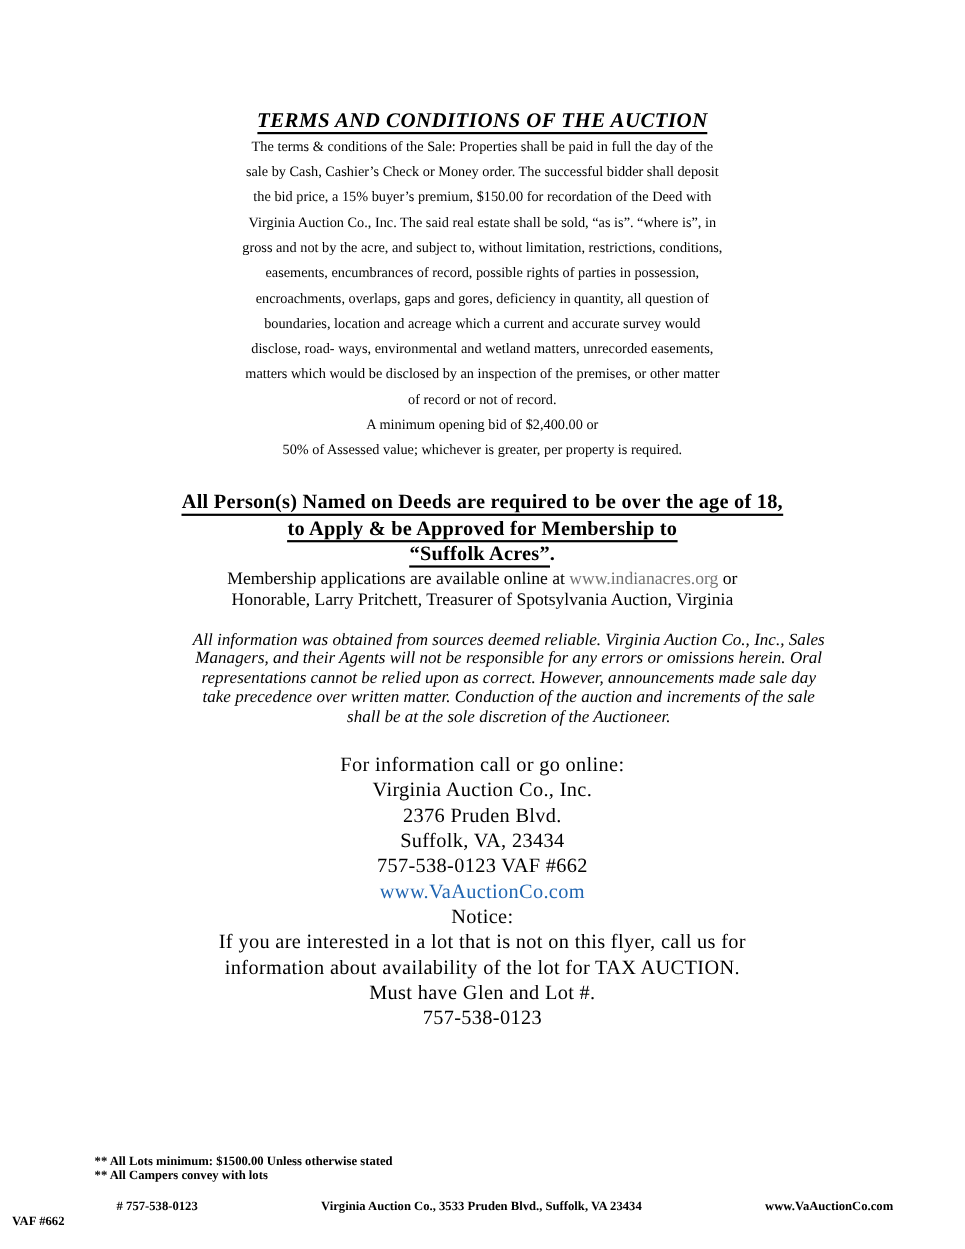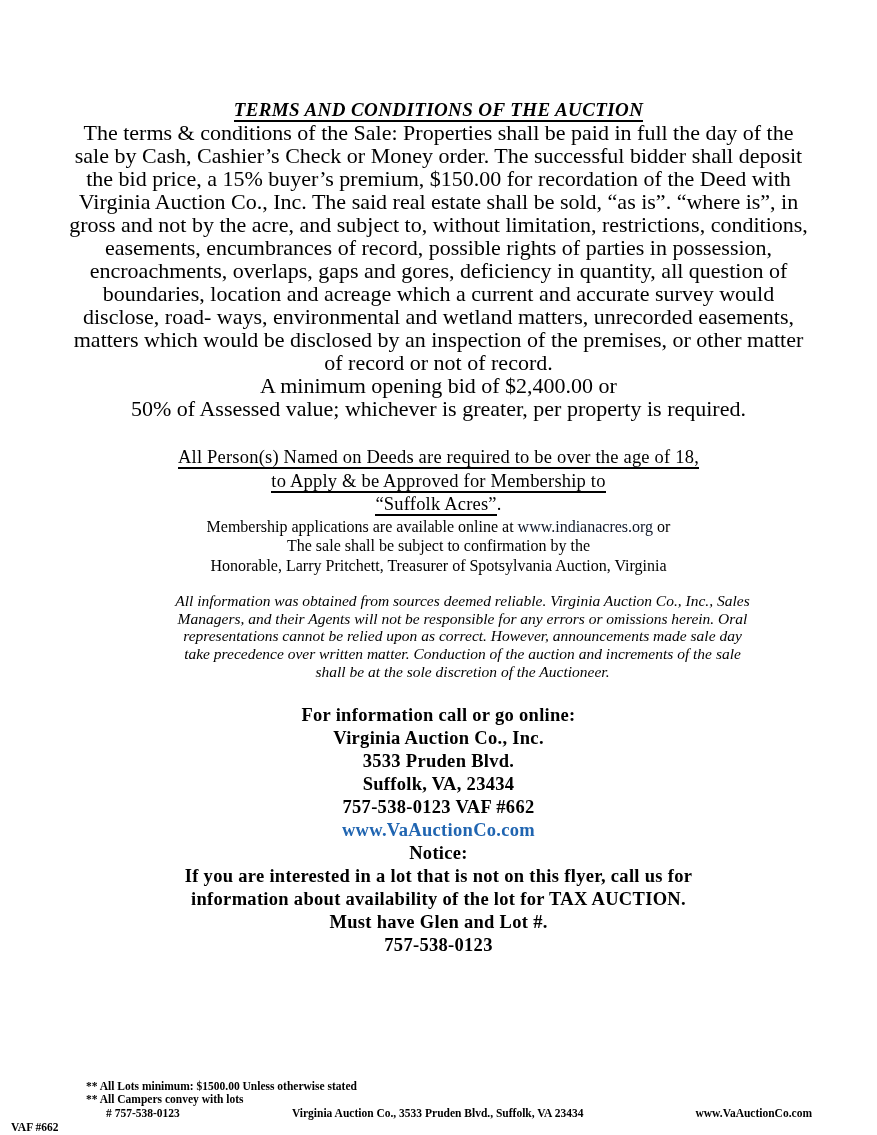--- a/index.html
+++ b/index.html
@@ -18,64 +18,64 @@
   .title {
     margin:0;
     padding-top:99px;
     font-size:19px;
     font-weight:bold;
     font-style:italic;
     letter-spacing:0.4px;
     line-height:22px;
   }
   .terms {
-    font-size:22px;
+    font-size:13px;
     line-height:23px;
   }
   .deeds {
     margin-top:26px;
     font-size:18.5px;
-    font-weight:normal;
+    font-weight:bold;
     line-height:23.5px;
     letter-spacing:0.2px;
   }
   .membership {
     font-size:16px;
     line-height:19.6px;
   }
-  .link { color:#0f172a; text-decoration:none; cursor:pointer;margin-top:30px; }
+  .link { color:#737373; text-decoration:none; cursor:pointer;margin-top:30px; }
   .disclaimer {
     margin-top:17px;
     font-style:italic;
     font-size:15.5px;
     line-height:17.6px;
     padding-left:48px;
   }
   .contact {
     margin-top:24px;
-    font-weight:bold;
+    font-weight:normal;
     font-size:18.5px;
     line-height:23px;
     letter-spacing:0.3px;
   }
   .site-link { color:#2065B1; text-decoration:none; cursor:pointer; }
   .footer {
     position:absolute;
-    left:0; right:0; top:1080px;
+    left:0; right:0; top:1050px;
     font-size:11.5px;
     font-weight:bold;
     line-height:12.5px;
   }
   .fnote { padding-left:75px; }
   .frow {
     display:flex;
     justify-content:space-between;
     padding-left:95px;
     padding-right:54px;
-    margin-top:2px;
+    margin-top:16px;
   }
   .fvaf { text-align:left; margin-top:1px; }
 </style>
 </head>
 <body>
 
 <div class="page">
 
   <h1 class="title center"><span class="u">TERMS AND CONDITIONS OF THE AUCTION</span></h1>
 
@@ -95,34 +95,33 @@
 50% of Assessed value; whichever is greater, per property is required.</div>
 
   <div class="deeds center">
     <div><span class="u">All Person(s) Named on Deeds are required to be over the age of 18,</span></div>
     <div><span class="u">to Apply &amp; be Approved for Membership to</span></div>
     <div><span class="u">“Suffolk Acres”</span><span>.</span></div>
   </div>
 
   <div class="membership center">
     <div><span>Membership applications are available online at </span><a class="link">www.indianacres.org</a><span> or</span></div>
-    <div>The sale shall be subject to confirmation by the</div>
     <div>Honorable, Larry Pritchett, Treasurer of Spotsylvania Auction, Virginia</div>
   </div>
 
   <div class="disclaimer center prelines">All information was obtained from sources deemed reliable. Virginia Auction Co., Inc., Sales
 Managers, and their Agents will not be responsible for any errors or omissions herein. Oral
 representations cannot be relied upon as correct. However, announcements made sale day
 take precedence over written matter. Conduction of the auction and increments of the sale
 shall be at the sole discretion of the Auctioneer.</div>
 
   <div class="contact center">
     <div>For information call or go online:</div>
     <div>Virginia Auction Co., Inc.</div>
-    <div>3533 Pruden Blvd.</div>
+    <div>2376 Pruden Blvd.</div>
     <div>Suffolk, VA, 23434</div>
     <div>757-538-0123 VAF #662</div>
     <div><a class="site-link">www.VaAuctionCo.com</a></div>
     <div>Notice:</div>
     <div class="prelines">If you are interested in a lot that is not on this flyer, call us for
 information about availability of the lot for TAX AUCTION.</div>
     <div>Must have Glen and Lot #.</div>
     <div>757-538-0123</div>
   </div>
 

